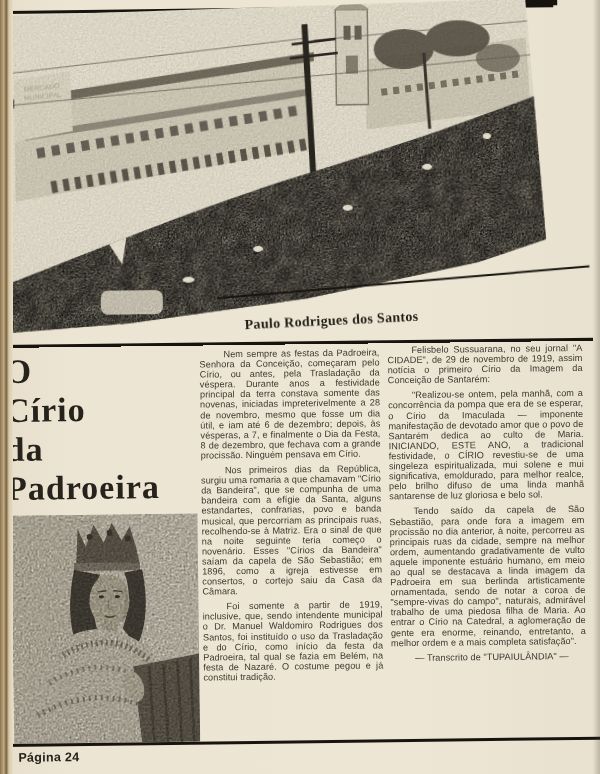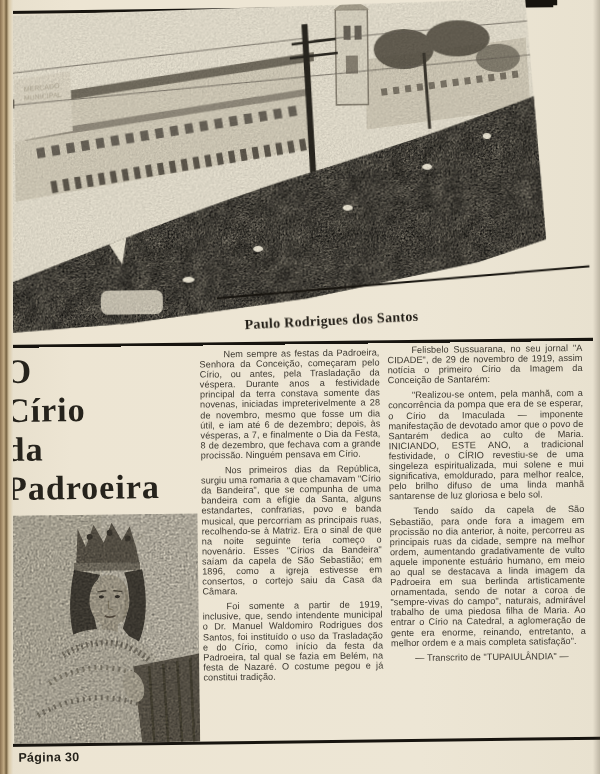--- a/index.html
+++ b/index.html
@@ -200,19 +200,19 @@
     </div>
 
     <div class="col col2">
       <p>Felisbelo Sussuarana, no seu jornal "A CIDADE", de 29 de novembro de 1919, assim notícia o primeiro Círio da Imagem da Conceição de Santarém:</p>
       <p>"Realizou-se ontem, pela manhã, com a concorrência da pompa que era de se esperar, o Círio da Imaculada — imponente manifestação de devotado amor que o povo de Santarém dedica ao culto de Maria. INICIANDO, ESTE ANO, a tradicional festividade, o CÍRIO revestiu-se de uma singeleza espiritualizada, mui solene e mui significativa, emoldurado, para melhor realce, pelo brilho difuso de uma linda manhã santarense de luz gloriosa e belo sol.</p>
       <p>Tendo saído da capela de São Sebastião, para onde fora a imagem em procissão no dia anterior, à noite, percorreu as principais ruas da cidade, sempre na melhor ordem, aumentando gradativamente de vulto aquele imponente estuário humano, em meio ao qual se destacava a linda imagem da Padroeira em sua berlinda artisticamente ornamentada, sendo de notar a coroa de "sempre-vivas do campo", naturais, admirável trabalho de uma piedosa filha de Maria. Ao entrar o Círio na Catedral, a aglomeração de gente era enorme, reinando, entretanto, a melhor ordem e a mais completa satisfação".</p>
       <p class="credit">— Transcrito de "TUPAIULÂNDIA" —</p>
     </div>
 
     <div class="rule rule-bottom"></div>
-    <div class="pagenum">Página 30</div>
+    <div class="pagenum">Página 24</div>
 
   </div>
 
   <div class="binding"></div>
   <div class="edge-shadow-right"></div>
 </div>
 
 </body></html>

